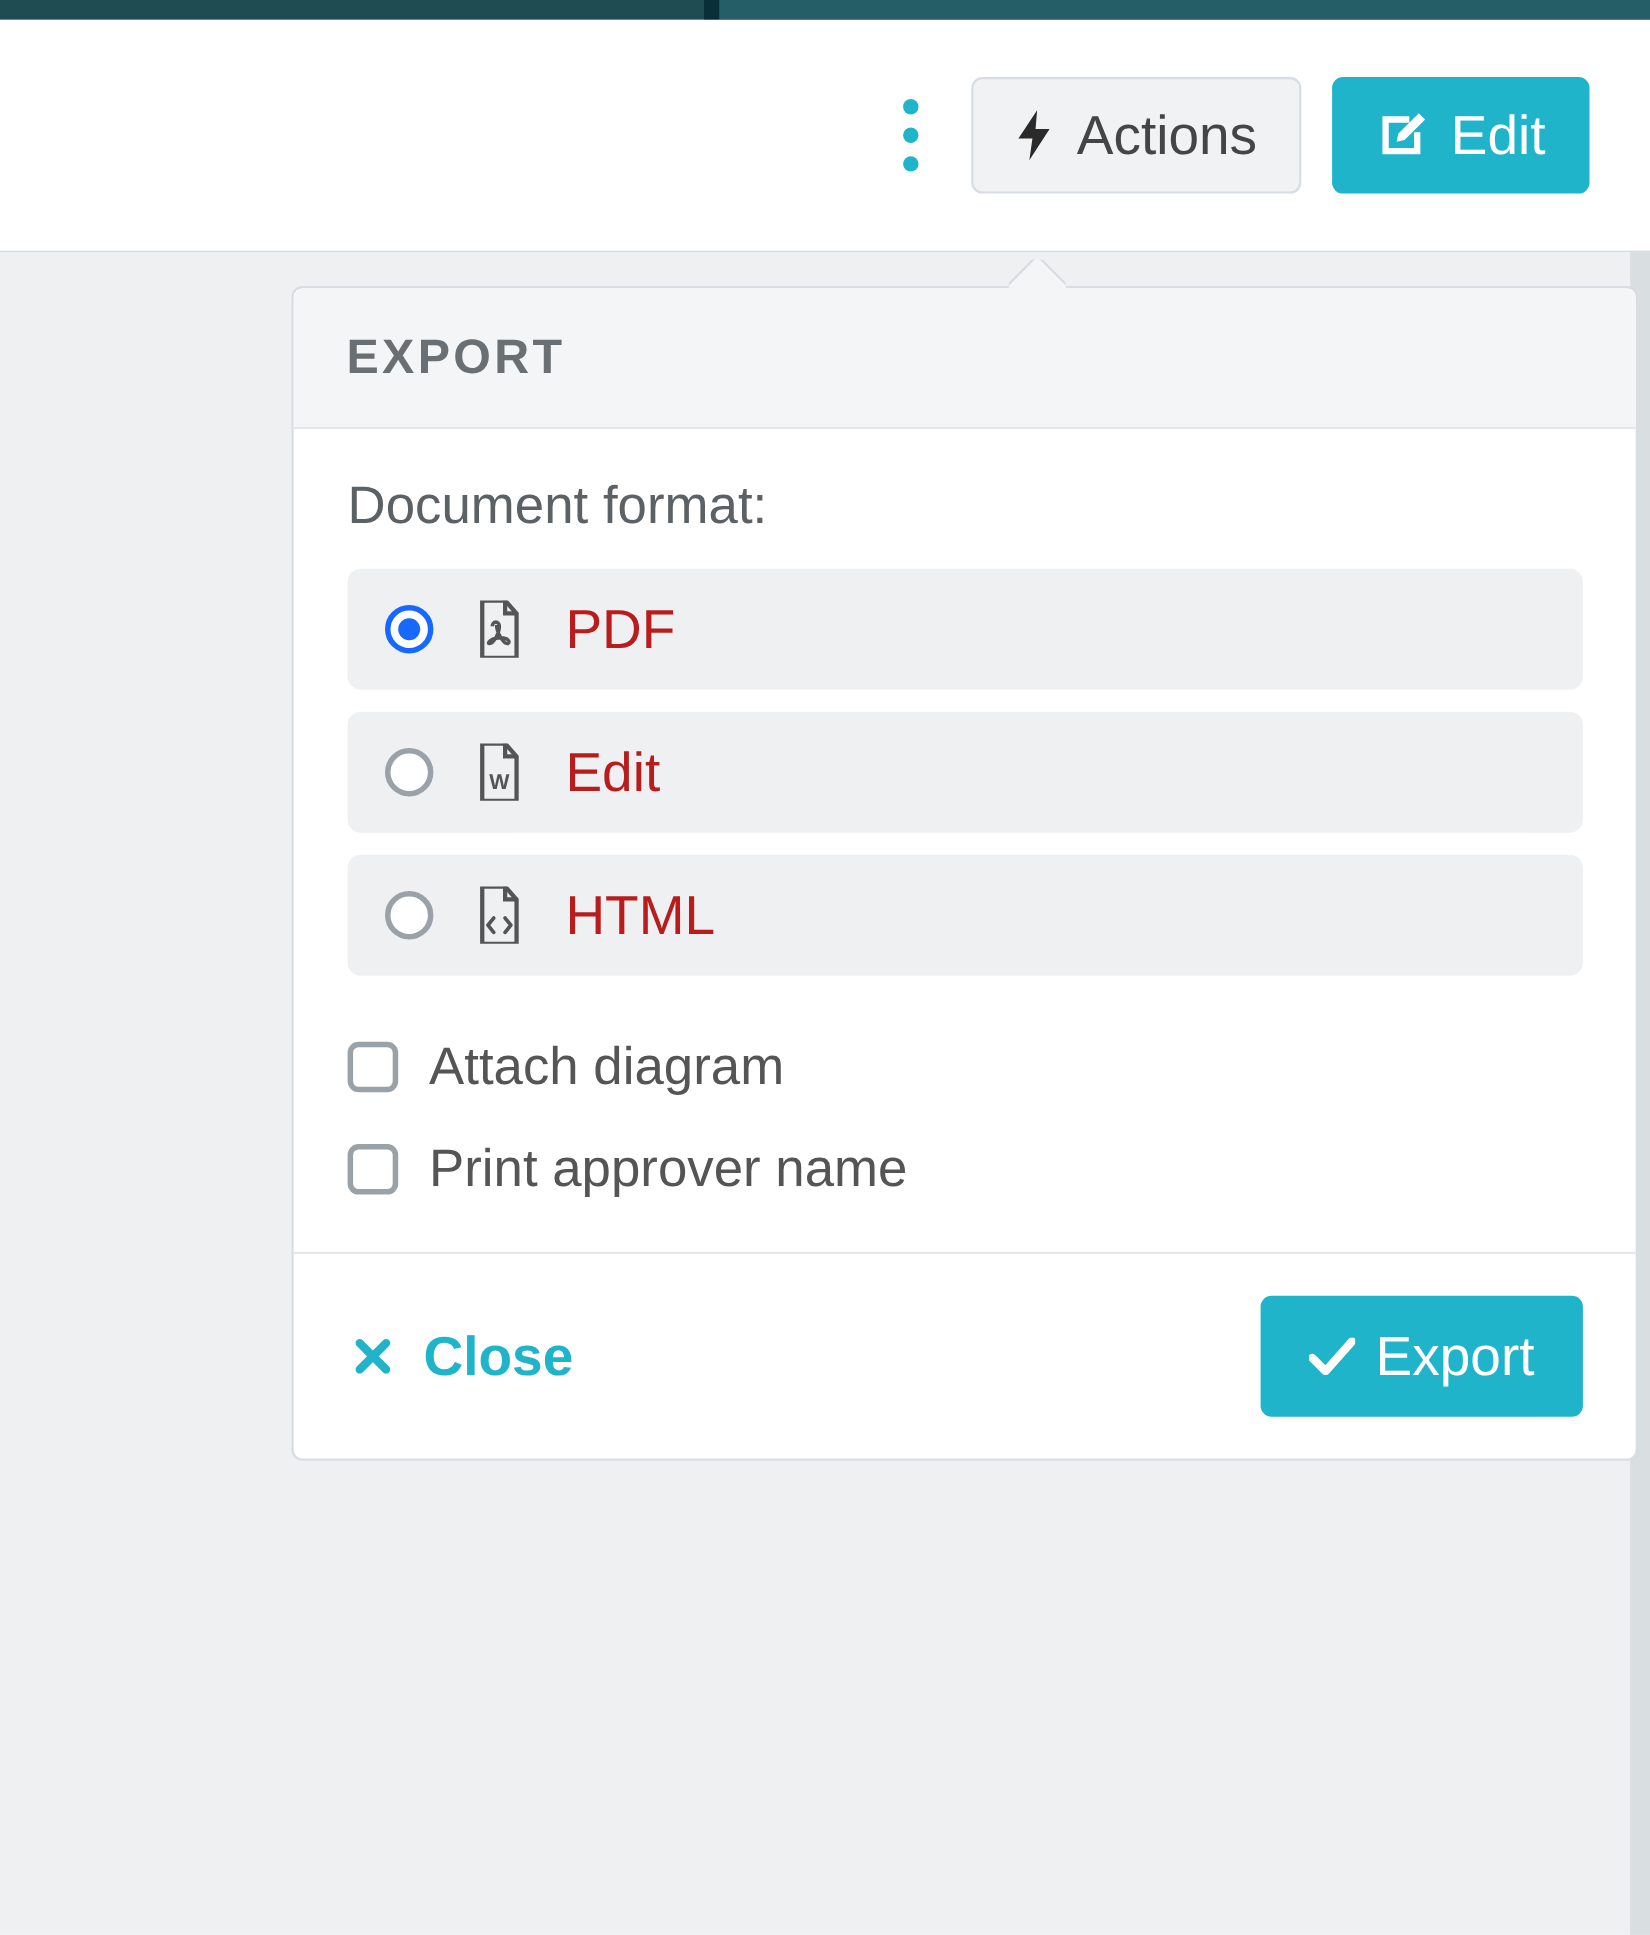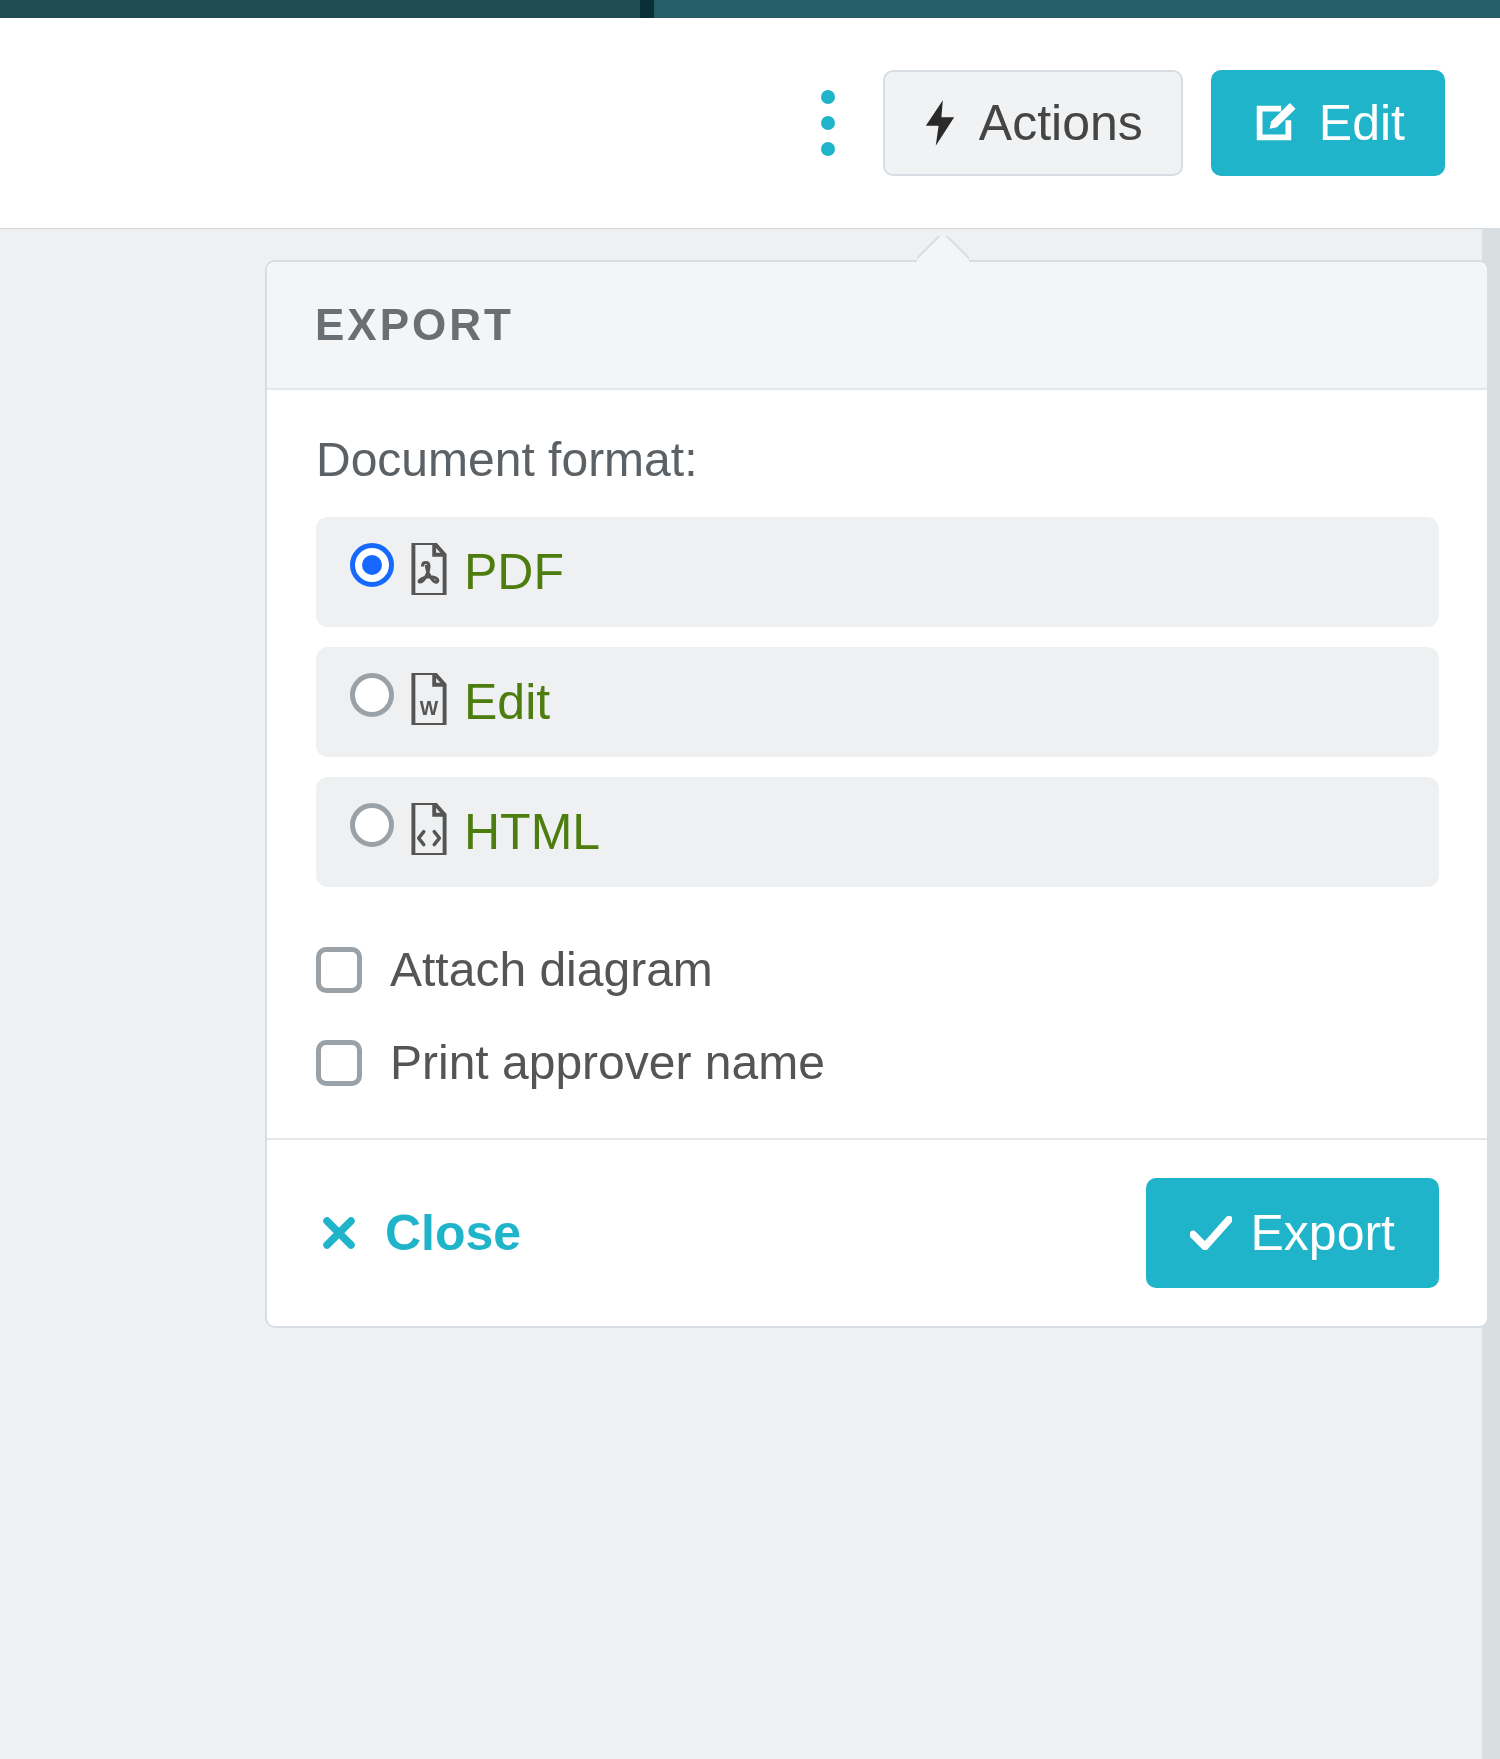--- a/index.html
+++ b/index.html
@@ -101,23 +101,23 @@
   }
   .popover-body{
     padding:42px 48px 48px 49px;
   }
   .section-label{
     font-size:48px;color:#5c6166;margin:0 0 30px 0;
   }
   .radio-list{display:flex;flex-direction:column;gap:20px;margin-bottom:55px;}
   .radio-item{
     background:#eef0f2;border-radius:12px;
-    display:flex;align-items:flex-start;gap:14px;
+    display:flex;align-items:center;gap:39px;
     padding:26px 34px;cursor:pointer;
-    font-size:50px;color:#4d7c0f;
+    font-size:50px;color:#b91c1c;
   }
   .radio-circle{
     width:44px;height:44px;border-radius:50%;
     border:5px solid #9aa1a7;background:#fff;box-sizing:border-box;
     position:relative;flex:0 0 auto;
   }
   .radio-circle.checked{
     border-color:#1668ff;
   }
   .radio-circle.checked::after{

